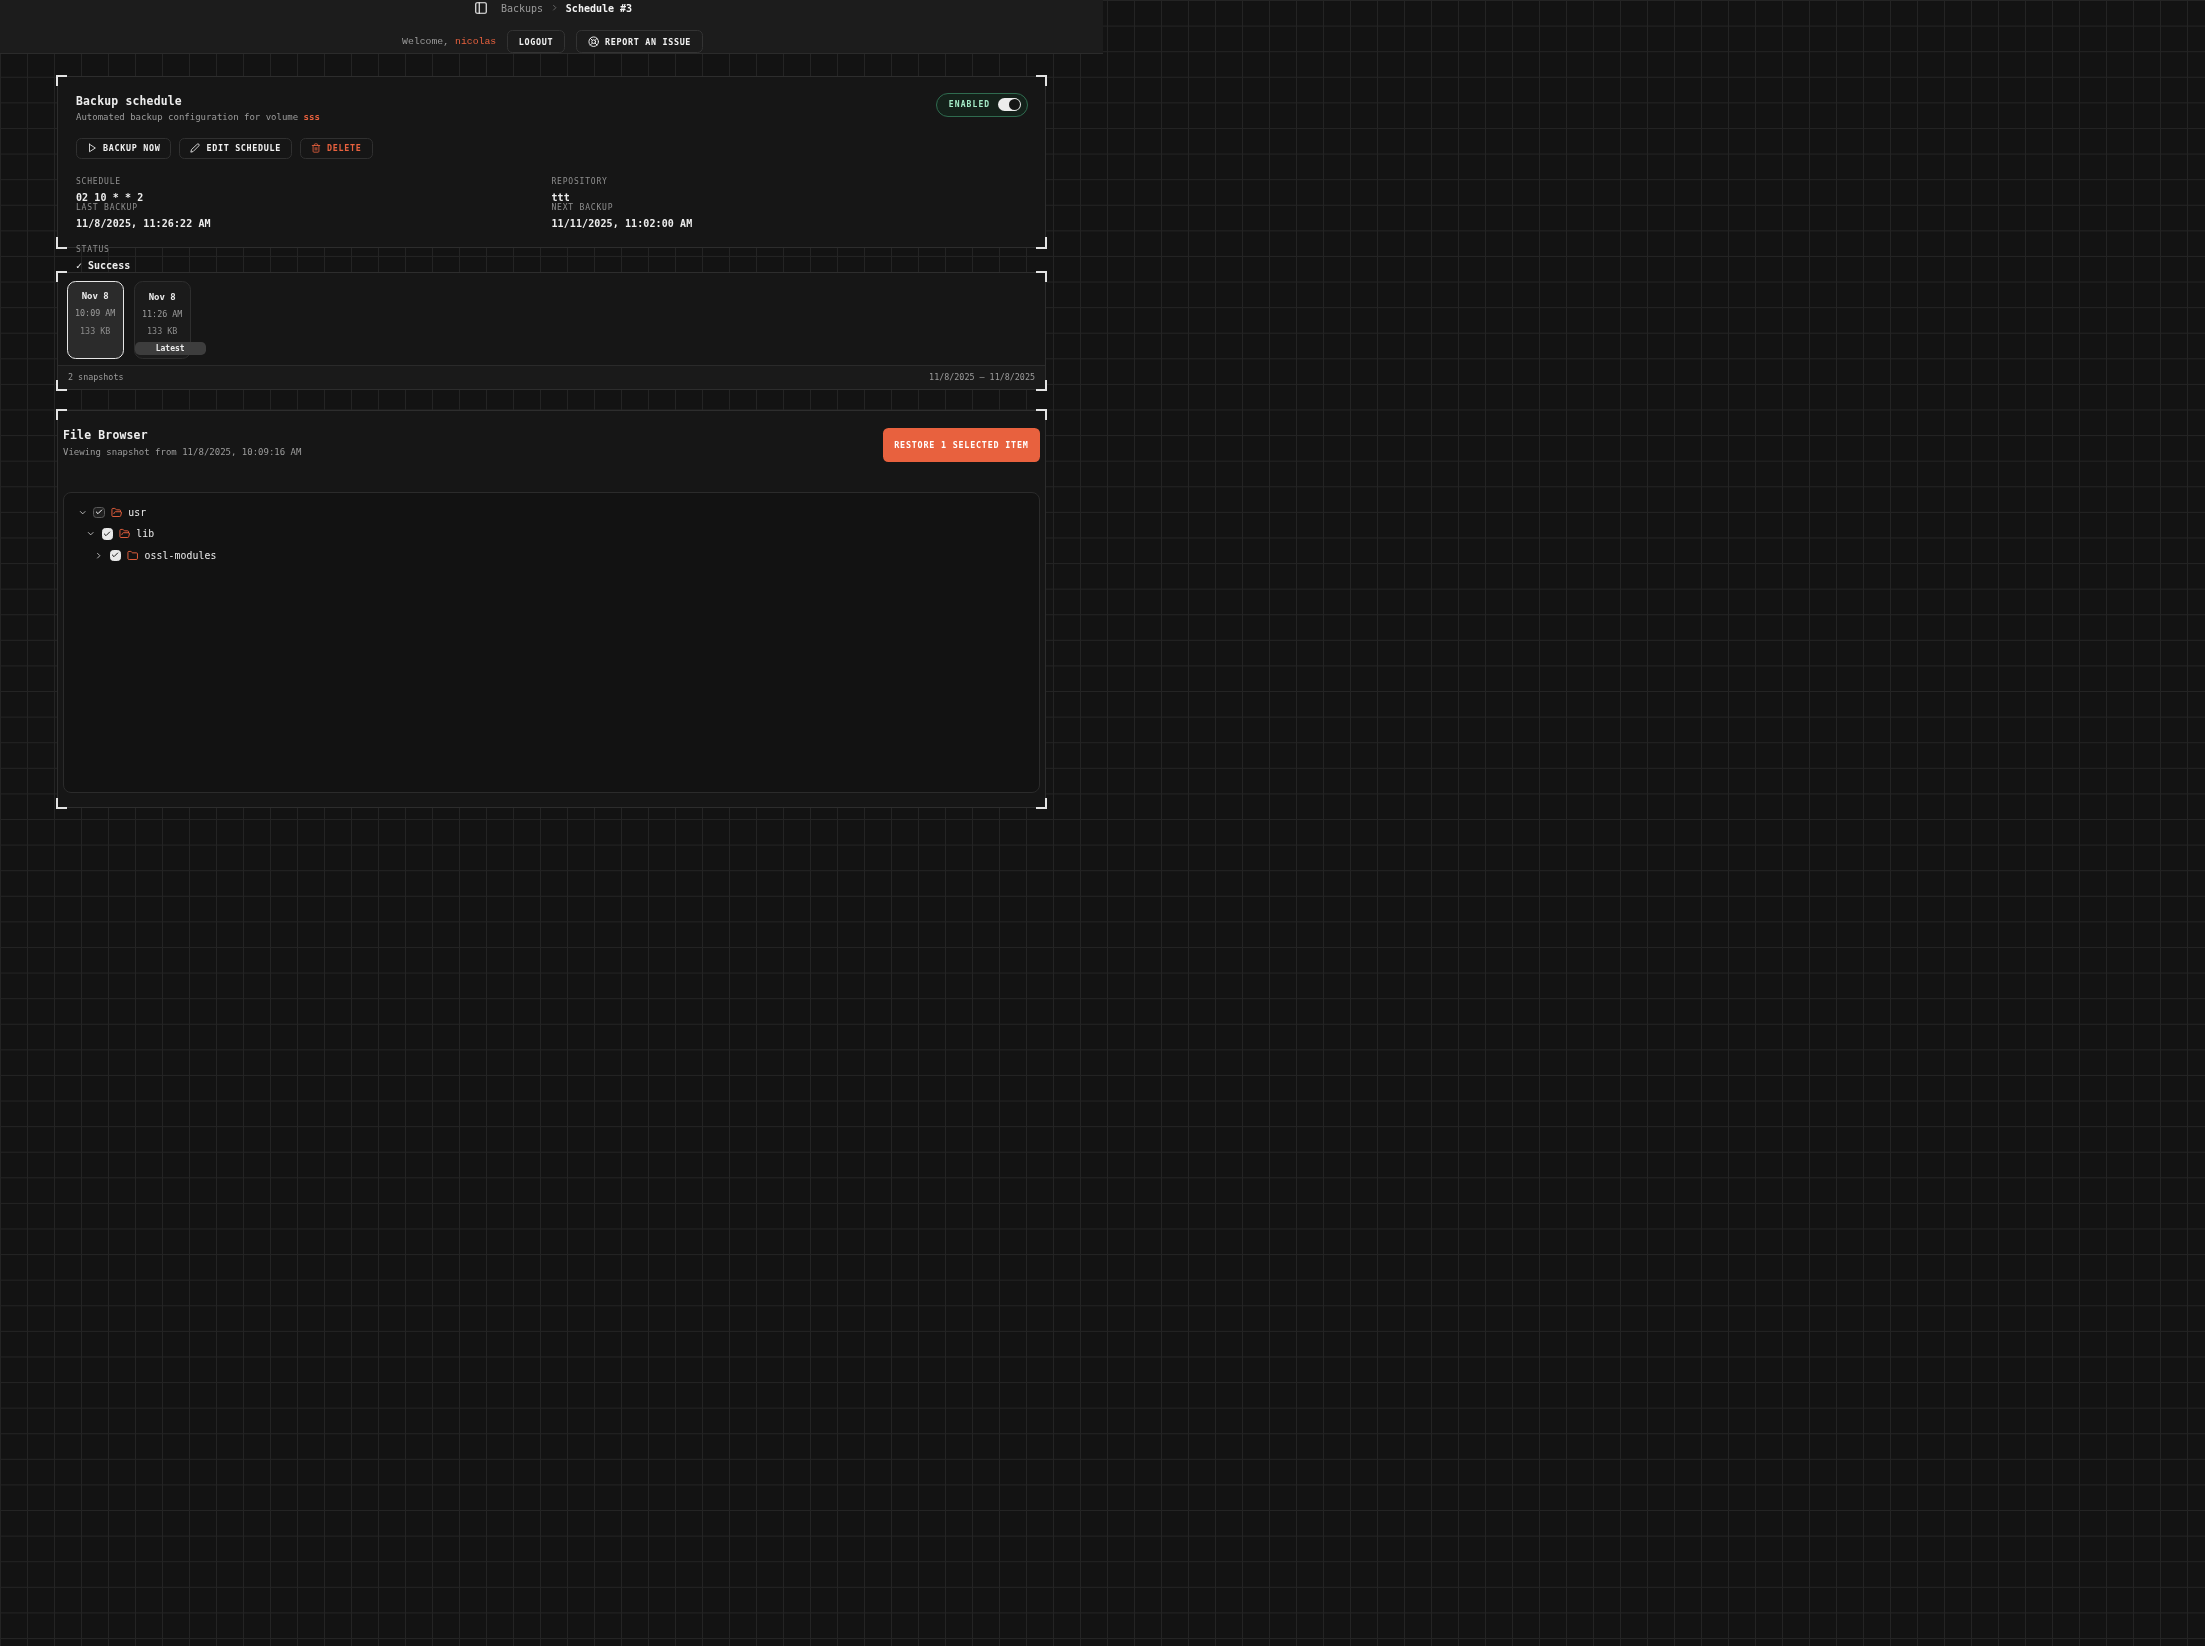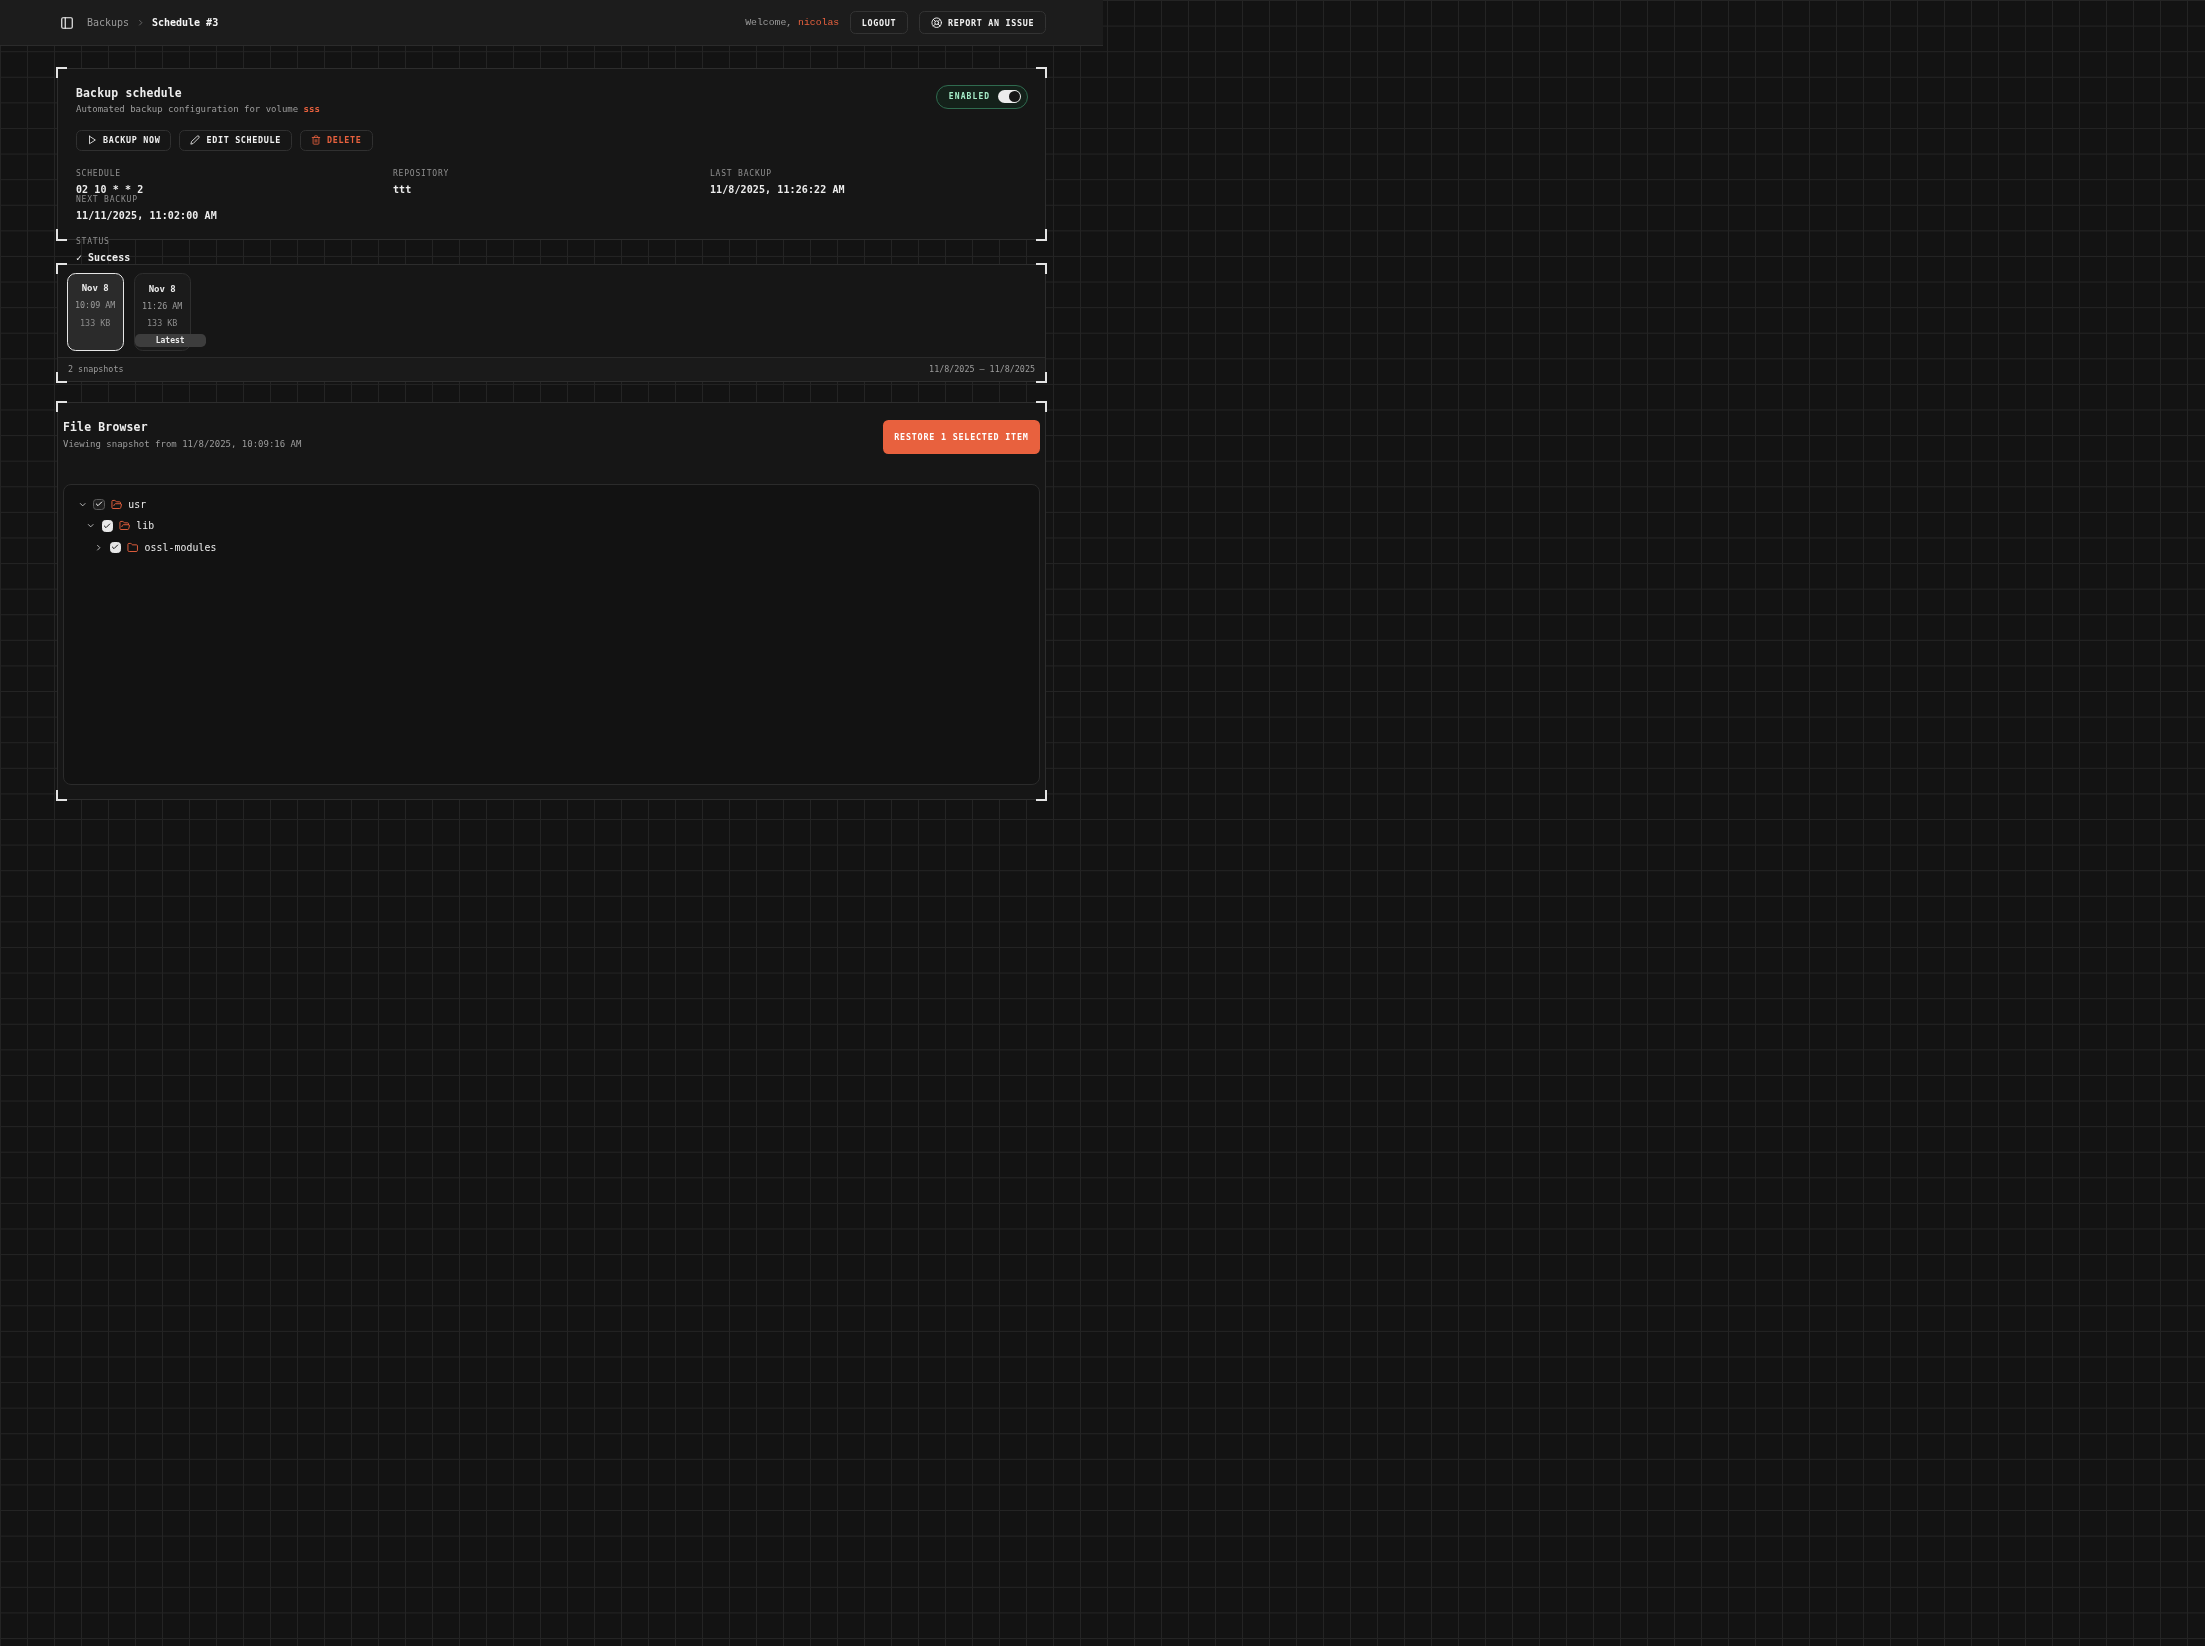--- a/index.html
+++ b/index.html
@@ -10,27 +10,28 @@
     background-image:
       linear-gradient(to right, #242424 0.7px, transparent 0.7px),
       linear-gradient(to bottom, #242424 0.7px, transparent 0.7px);
     background-size: 27px 25.6px;
     color: #ededed;
     overflow: hidden;
   }
 
   
   .topbar {
-    height: 46px;
+    height: 54px;
     background: #1c1c1c;
     border-bottom: 0.7px solid #2b2b2b;
     display: flex;
     align-items: center;
     justify-content: space-between;
     padding: 0 57px 0 59px;
+    flex-direction: column;
   }
   .topbar-left { display: flex; align-items: center; gap: 12px; }
   .icon-btn {
     background: none; border: none; color: #f2f2f2;
     width: 16px; height: 16px; display: flex; align-items: center; justify-content: center;
     cursor: pointer;
   }
   .breadcrumb { display: flex; align-items: center; gap: 6.7px; font-size: 10px; }
   .crumb-parent { color: #9a9a9a; cursor: pointer; }
   .crumb-sep { color: #787878; display: flex; }
@@ -72,21 +73,21 @@
   }
   .enabled-label { color: #a5ecc8; font-size: 8px; font-weight: bold; letter-spacing: 1.1px; }
   .switch { width: 23.5px; height: 12.8px; background: #ececec; border-radius: 672px; position: relative; }
   .switch .knob {
     position: absolute; right: 0.7px; top: 0.7px; width: 11.4px; height: 11.4px;
     border-radius: 50%; background: #161616;
   }
   .action-row { margin-top: 15.5px; display: flex; gap: 8px; }
   .btn.small { height: 21px; padding: 0 10px; border-color: #303030; }
   .btn.danger { color: #e8613e; }
-  .fields-grid { margin-top: 18px; display: grid; grid-template-columns: repeat(3, 1fr); }
+  .fields-grid { margin-top: 18px; display: grid; grid-template-columns: repeat(2, 1fr); }
   .field-label { font-size: 8px; color: #8f8f8f; letter-spacing: 0.8px; }
   .field-value { margin-top: 6px; font-size: 10px; font-weight: bold; letter-spacing: 0.1px; white-space: nowrap; }
   .status-block { margin-top: 16px; }
   .status-value { margin-top: 6px; font-size: 10px; font-weight: bold; display: flex; align-items: center; gap: 6px; }
 
   
   .card-snapshots { margin-top: 24px; }
   .tiles { display: flex; gap: 10px; padding: 8.7px 8.7px 5.4px; }
   .tile {
     width: 57px; height: 78px; border-radius: 8.7px;

